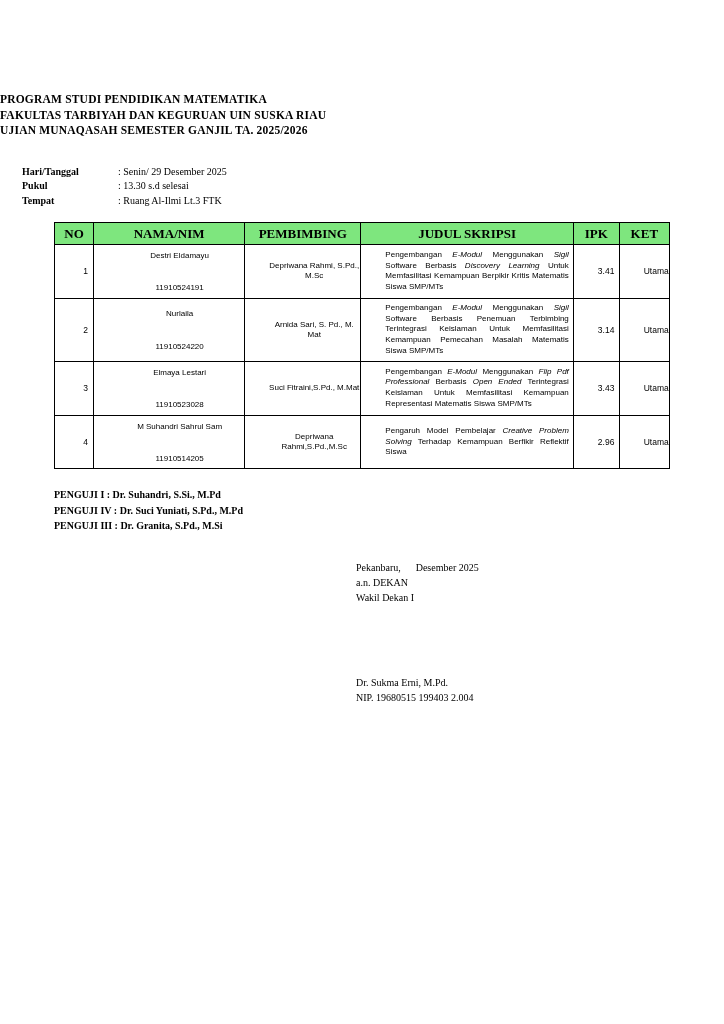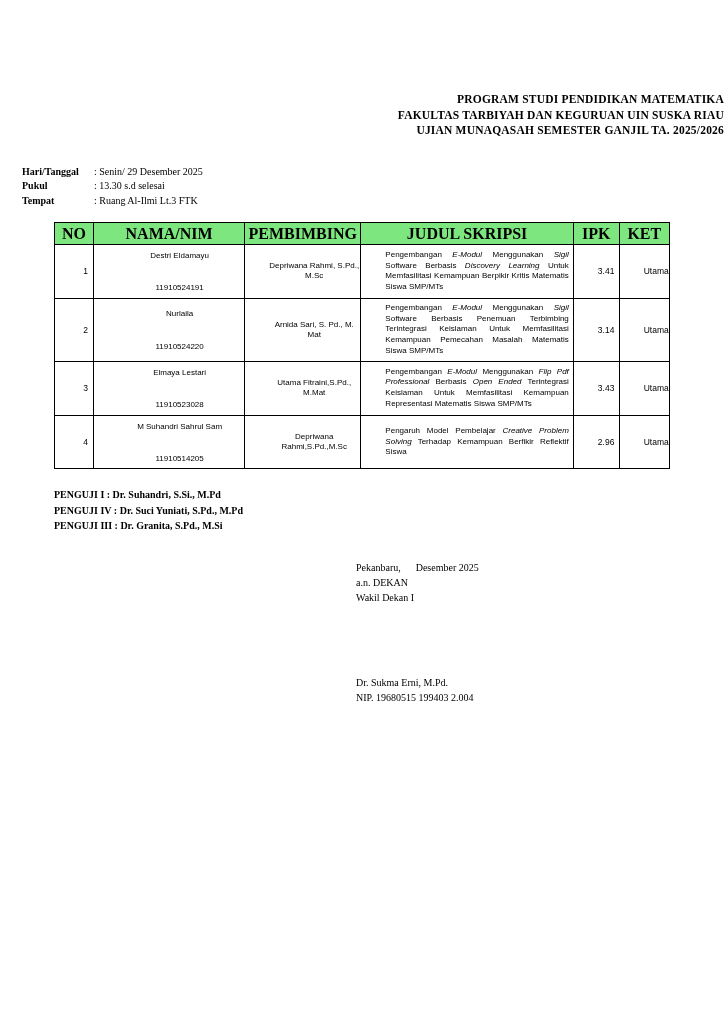--- a/index.html
+++ b/index.html
@@ -16,38 +16,39 @@
   }
   .page {
     position: absolute;
     left: 0; top: 0;
     width: 724px;
     height: 1024px;
     background: #ffffff;
     overflow: hidden;
   }
   .header {
-    text-align: right;
+    text-align: left;
     margin-top: 92px;
     line-height: 1.35;
   }
   .header .line {
     font-family: "Liberation Serif", serif;
     font-weight: bold;
     font-size: 11.5px;
     letter-spacing: 0.2px;
   }
   .meta {
     margin-top: 26px;
     margin-left: 22px;
     font-size: 10px;
     line-height: 1.45;
   }
   .meta-row {
     display: flex;
+    gap: 24px;
   }
   .meta-label {
     width: 72px;
     font-weight: bold;
     font-size: 10px;
   }
   .meta-value {
     font-size: 10px;
     font-family: "Liberation Serif", serif;
   }
@@ -60,21 +61,21 @@
   }
   table.main th, table.main td {
     border: 1px solid #000000;
     vertical-align: middle;
     padding-left: 24px;
   }
   table.main thead th {
     background: #7ee67e;
     font-family: "Liberation Serif", serif;
     font-weight: bold;
-    font-size: 16px;
+    font-size: 13px;
     text-align: center;
     height: 21px;
     padding: 0 0;
   }
   .col-no { width: 34px; }
   .col-nama { width: 134px; }
   .col-pemb { width: 103px; }
   .col-judul { width: 189px; }
   .col-ipk { width: 40px; }
   .col-ket { width: 44px; }
@@ -196,21 +197,21 @@
         <td class="judul-cell">Pengembangan <i>E-Modul</i> Menggunakan <i>Sigil</i> Software Berbasis Penemuan Terbimbing Terintegrasi Keislaman Untuk Memfasilitasi Kemampuan Pemecahan Masalah Matematis Siswa SMP/MTs</td>
         <td class="ipk-cell">3.14</td>
         <td class="ket-cell">Utama</td>
       </tr>
       <tr>
         <td class="no-cell">3</td>
         <td class="nama-cell">
           <span>Elmaya Lestari</span>
           <span class="nim">11910523028</span>
         </td>
-        <td class="pemb-cell">Utama Fitraini,S.Pd., M.Mat</td>
+        <td class="pemb-cell">Suci Fitraini,S.Pd., M.Mat</td>
         <td class="judul-cell">Pengembangan <i>E-Modul</i> Menggunakan <i>Flip Pdf Professional</i> Berbasis <i>Open Ended</i> Terintegrasi Keislaman Untuk Memfasilitasi Kemampuan Representasi Matematis Siswa SMP/MTs</td>
         <td class="ipk-cell">3.43</td>
         <td class="ket-cell">Utama</td>
       </tr>
       <tr>
         <td class="no-cell">4</td>
         <td class="nama-cell">
           <span>M Suhandri Sahrul Sam</span>
           <span class="nim">11910514205</span>
         </td>

